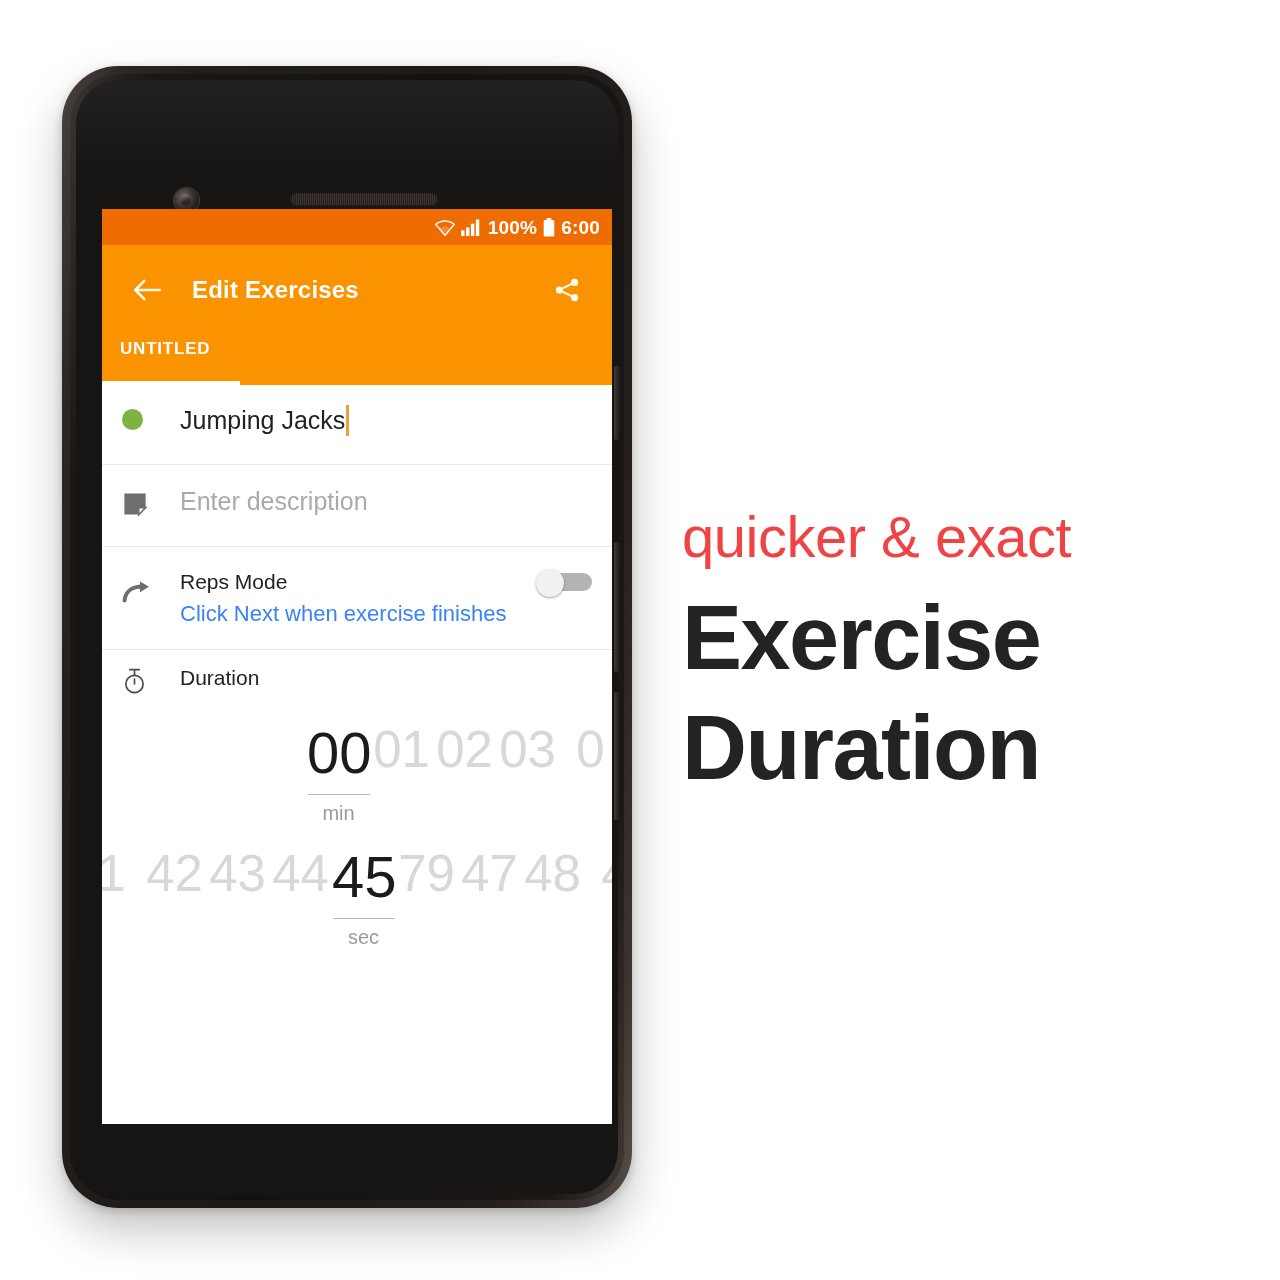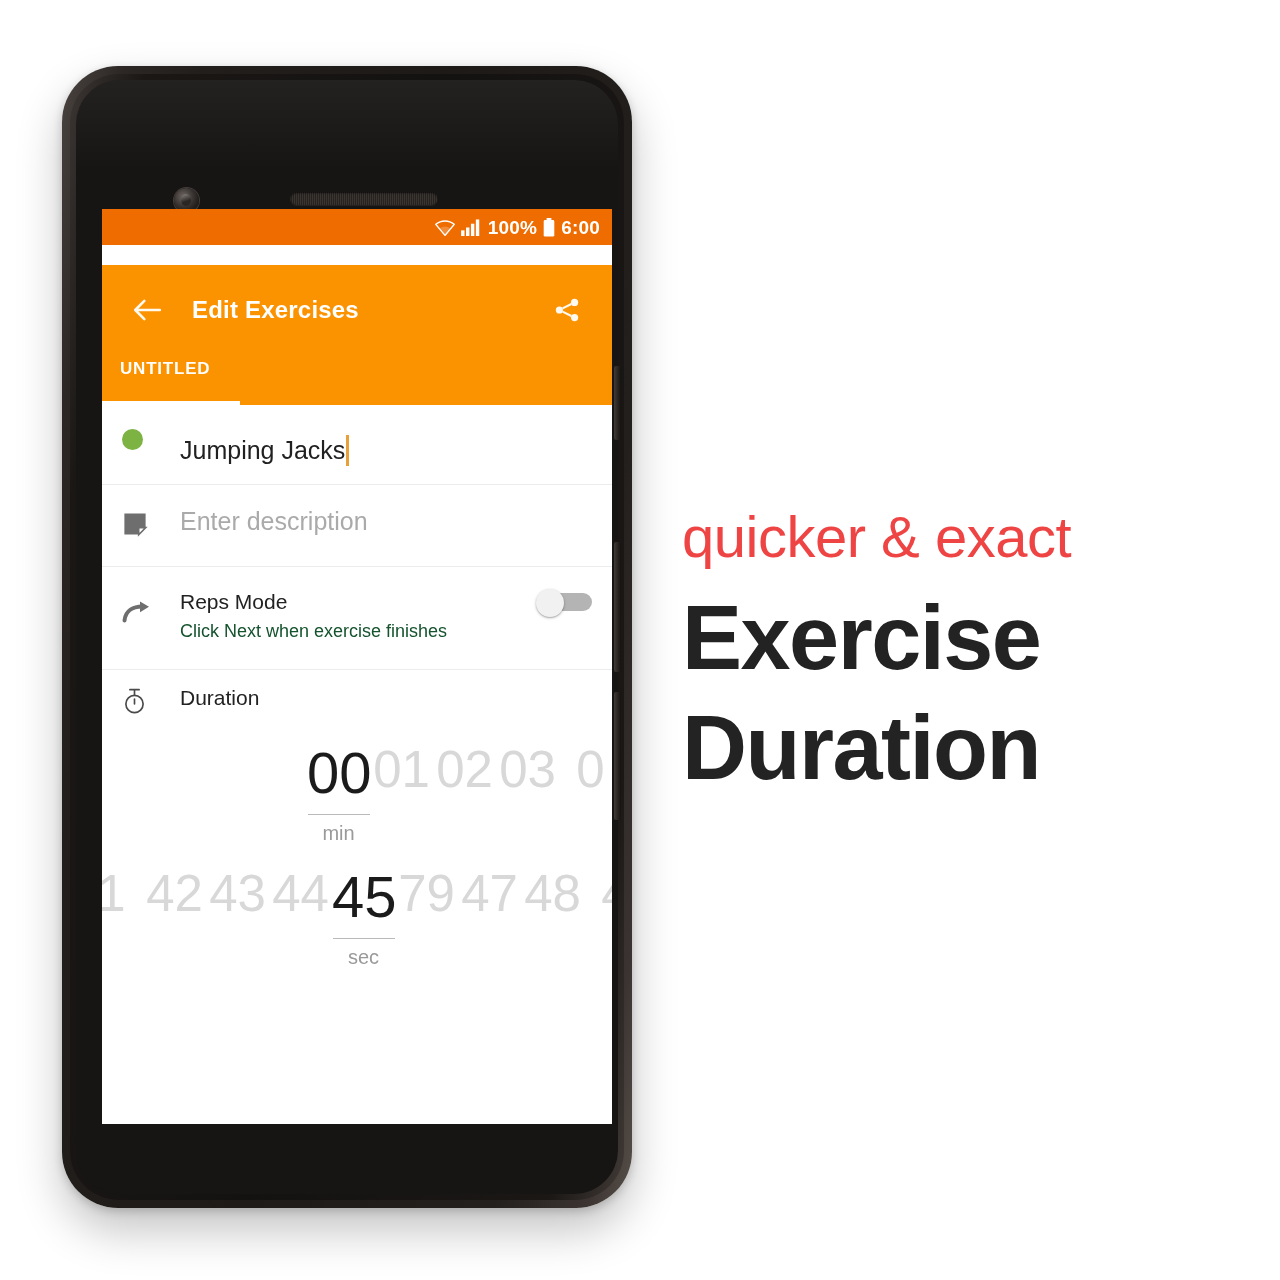--- a/index.html
+++ b/index.html
@@ -84,21 +84,21 @@
     color: #ffffff;
   }
   .sb-text { font-size: 19px; font-weight: 700; letter-spacing: .2px; line-height: 1; }
   .sb-icon { display: flex; align-items: center; }
 
   
   .appbar {
     background: #fb9200; height: 140px; position: relative;
   }
   .appbar-row {
-    display: flex; align-items: center; height: 90px; padding: 0 22px; margin-top: 20px;
+    display: flex; align-items: center; height: 90px; padding: 0 22px;
   }
   .icon-btn {
     width: 46px; height: 46px; display: flex; align-items: center; justify-content: center;
     flex: 0 0 auto;
   }
   .appbar-title {
     color: #ffffff; font-size: 24px; font-weight: 700; letter-spacing: .2px;
     margin-left: 22px; flex: 1 1 auto;
   }
   .tabs { position: absolute; left: 0; bottom: 0; width: 100%; height: 50px; }
@@ -126,21 +126,21 @@
   .row-title-input {
     display: inline-flex; align-items: center;
     font-size: 25px; color: #212121; line-height: 1.1;
   }
   .caret {
     display: inline-block; width: 3px; height: 31px; background: #e8a13a; margin-left: 1px;
   }
   .row-placeholder { font-size: 25px; color: #aaaaaa; }
 
   .row-main { font-size: 21px; color: #222222; line-height: 1.25; }
-  .row-sub { font-size: 18px; color: #14532d; line-height: 1.3; margin-top: 5px; }
+  .row-sub { font-size: 22px; color: #3b82f6; line-height: 1.3; margin-top: 5px; }
 
   .toggle {
     position: absolute; right: 20px; top: 22px;
     width: 56px; height: 26px;
   }
   .toggle-track {
     position: absolute; right: 0; top: 4px; width: 48px; height: 18px;
     border-radius: 9px; background: #b4b4b4;
   }
   .toggle-thumb {
@@ -247,21 +247,21 @@
               <div class="tab-indicator"></div>
             </div>
           </div>
 
           <div class="list">
 
             <div class="row" style="height:79px;">
               <div class="row-icon" style="padding-top:24px;">
                 <span style="display:block;width:21px;height:21px;border-radius:50%;background:#7cb342;"></span>
               </div>
-              <div class="row-body" style="padding-top:20px;margin-top:10px;">
+              <div class="row-body" style="padding-top:20px;">
                 <span class="row-title-input">
                   <span>Jumping Jacks</span>
                     <span class="caret"></span>
                 </span>
               </div>
             </div>
             <div class="divider"></div>
 
             <div class="row" style="height:81px;">
               <div class="row-icon" style="padding-top:26px;">

